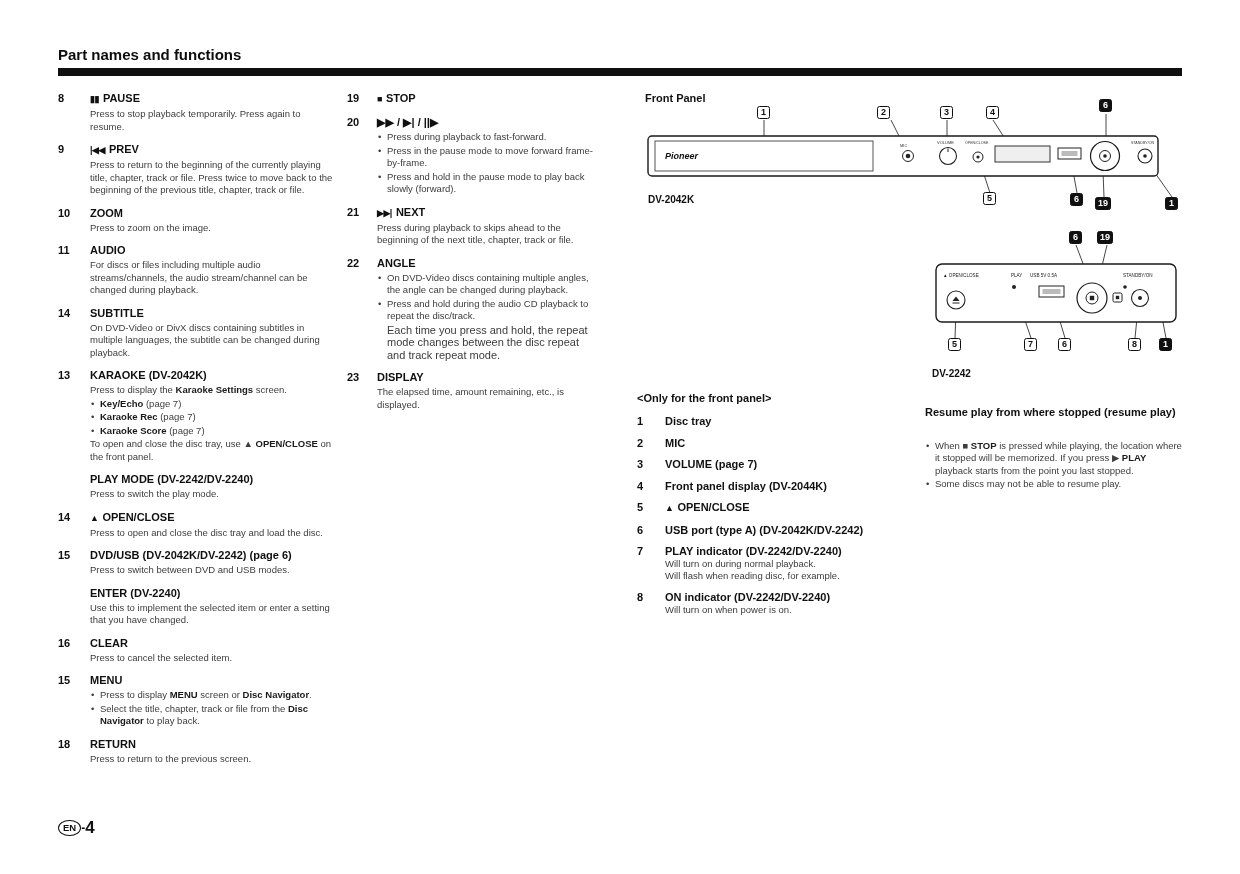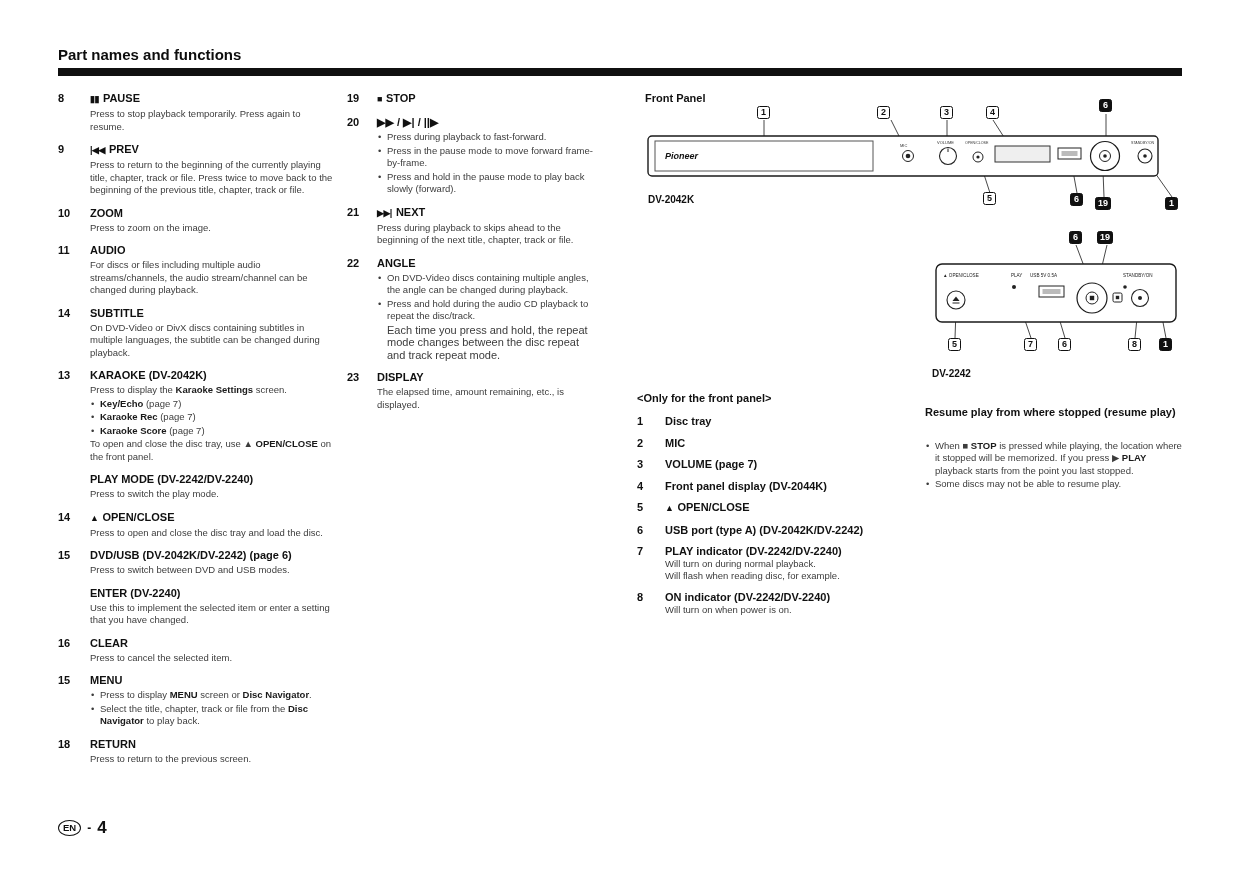--- a/index.html
+++ b/index.html
@@ -44,21 +44,21 @@
   #front-list { position:absolute; left:0; top:300px; width:285px; }
   .fl-title { font-size:11px; font-weight:bold; margin-bottom:11px; }
   .fl-item { position:relative; padding-left:28px; margin-bottom:8.5px; }
   .fl-label { font-size:11px; font-weight:bold; line-height:13px; }
   .fl-body { font-size:9.5px; line-height:12px; color:#3c3c3c; }
 
   #resume { position:absolute; left:288px; top:314px; width:258px; }
   .resume-title { font-size:11px; font-weight:bold; line-height:13.5px; margin-bottom:20px; }
   #resume .bullet { margin-bottom:1px; }
 
-  .footer { position:absolute; left:58px; top:818px; display:flex; align-items:center; gap:6px; }
+  .footer { position:absolute; left:58px; top:818px; display:flex; align-items:center; }
   .lang-badge { border:1.4px solid #101010; border-radius:50%; padding:1px 4px 2px; font-size:9.5px; font-weight:bold; }
   .sep { font-size:12px; font-weight:bold; }
   .pagenum { font-size:17px; font-weight:bold; }
 </style>
 </head>
 <body>
 
 <div class="header">
   <h1>Part names and functions</h1>
   <div class="rule"></div>

